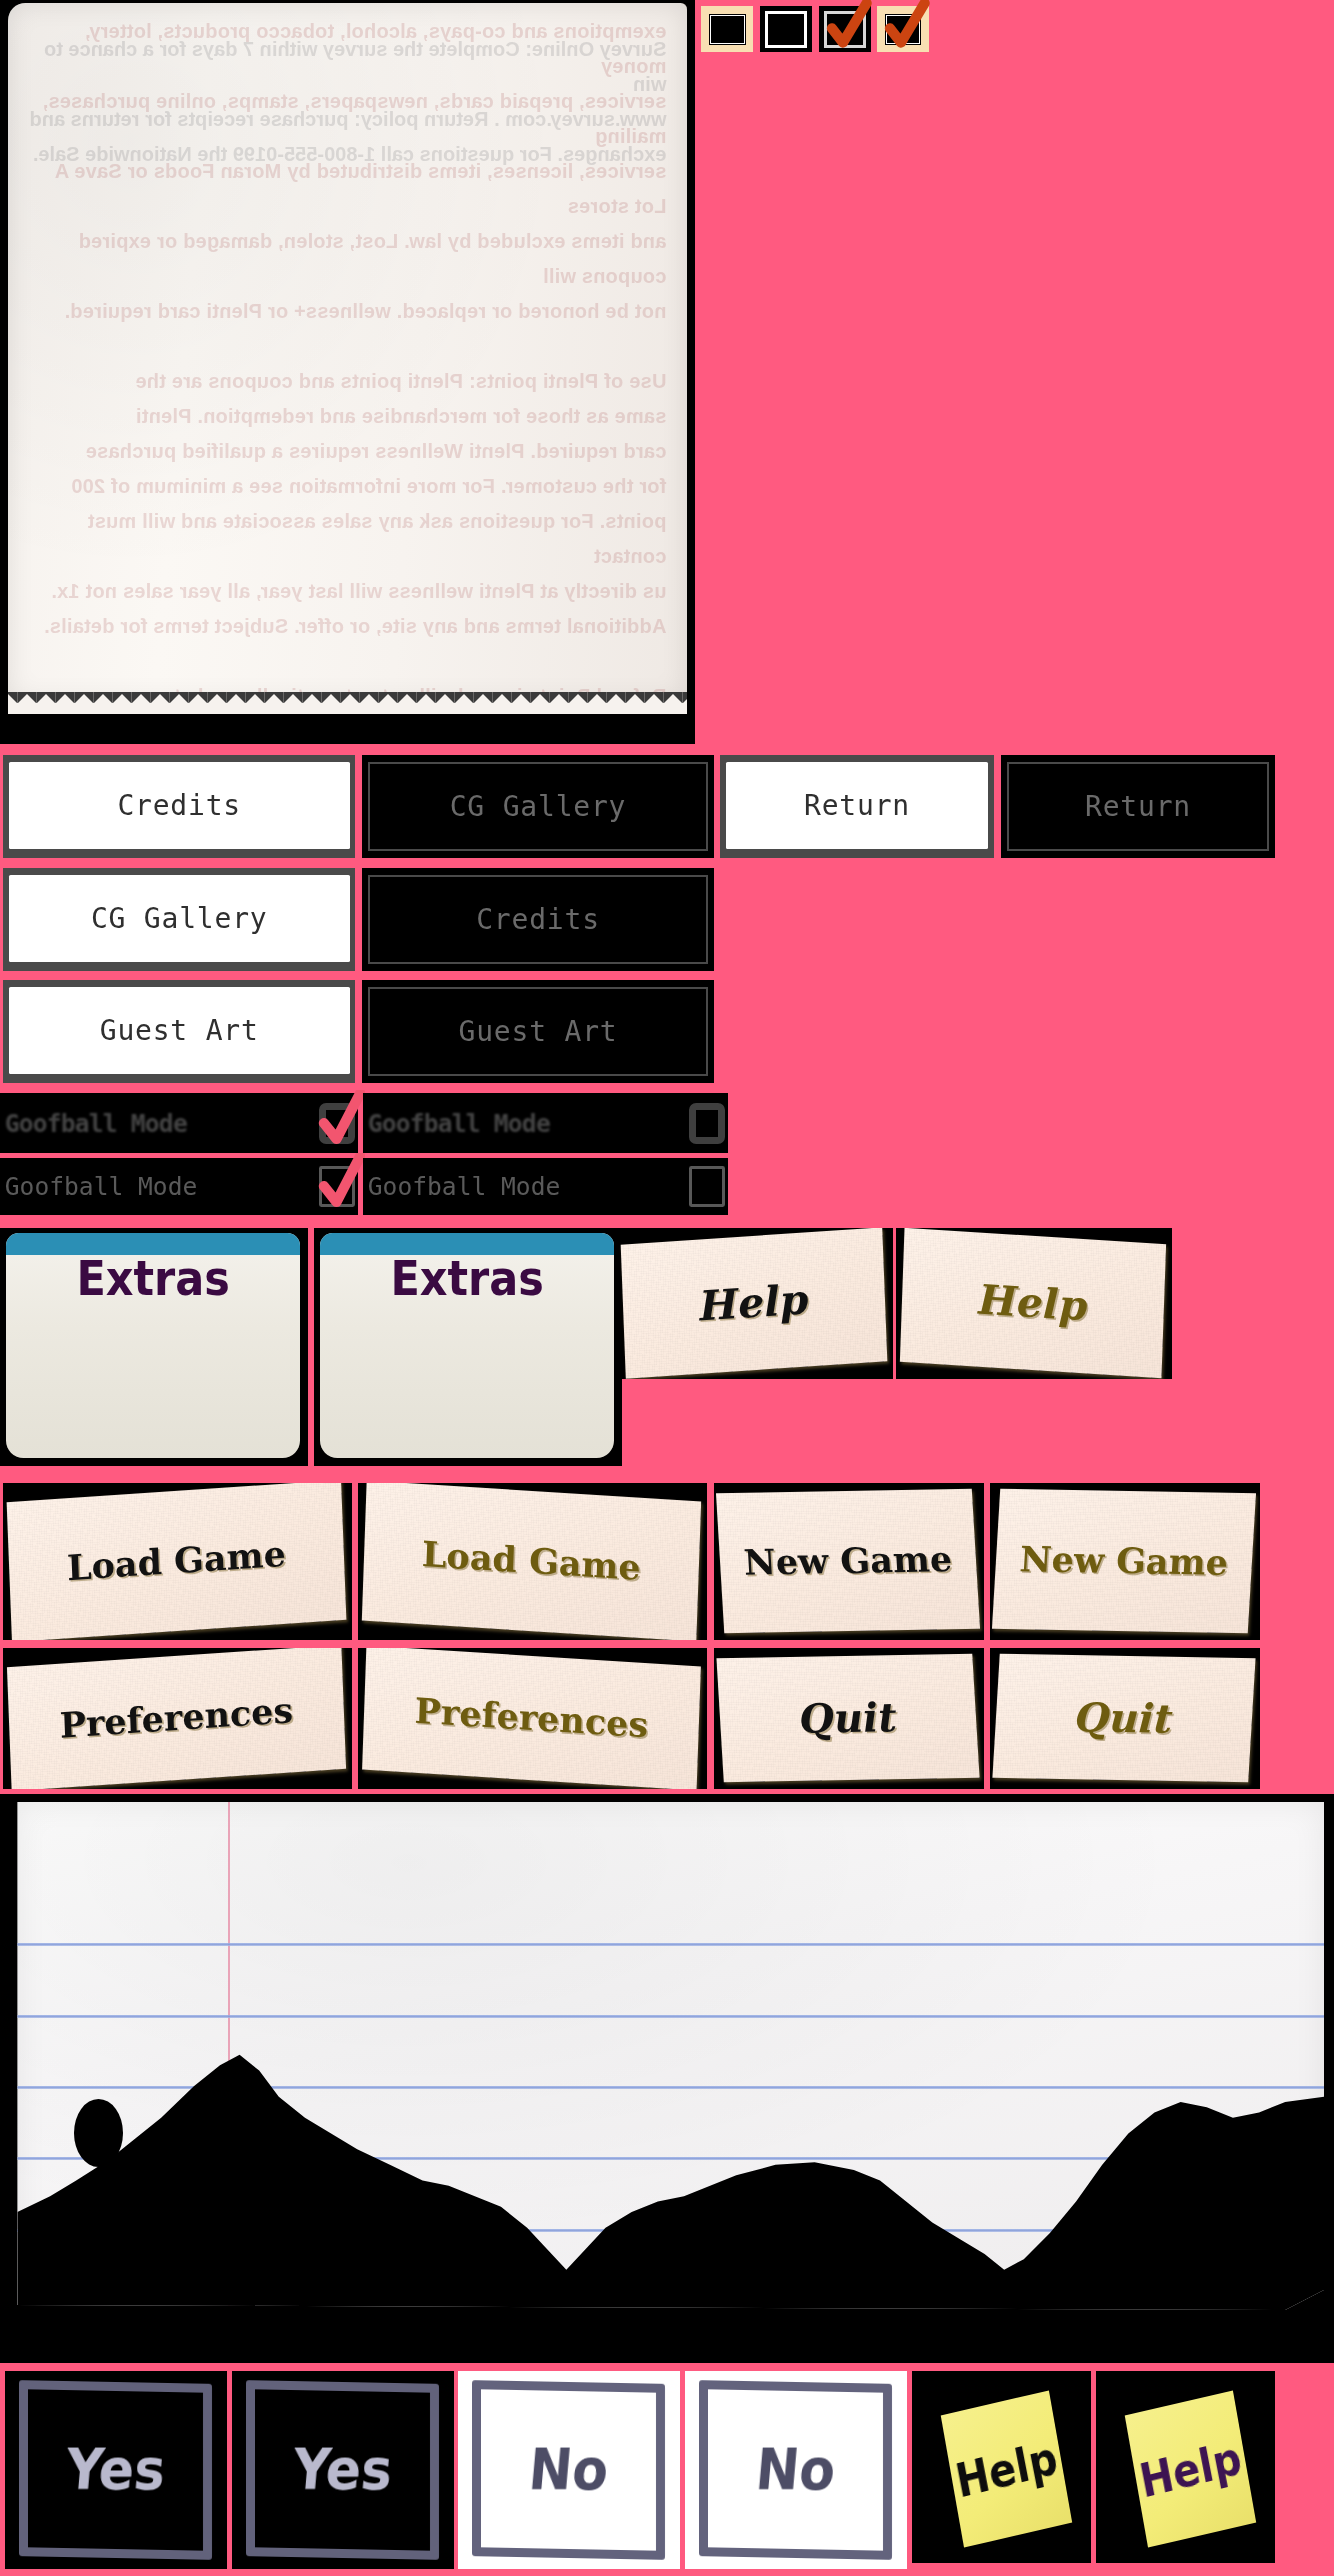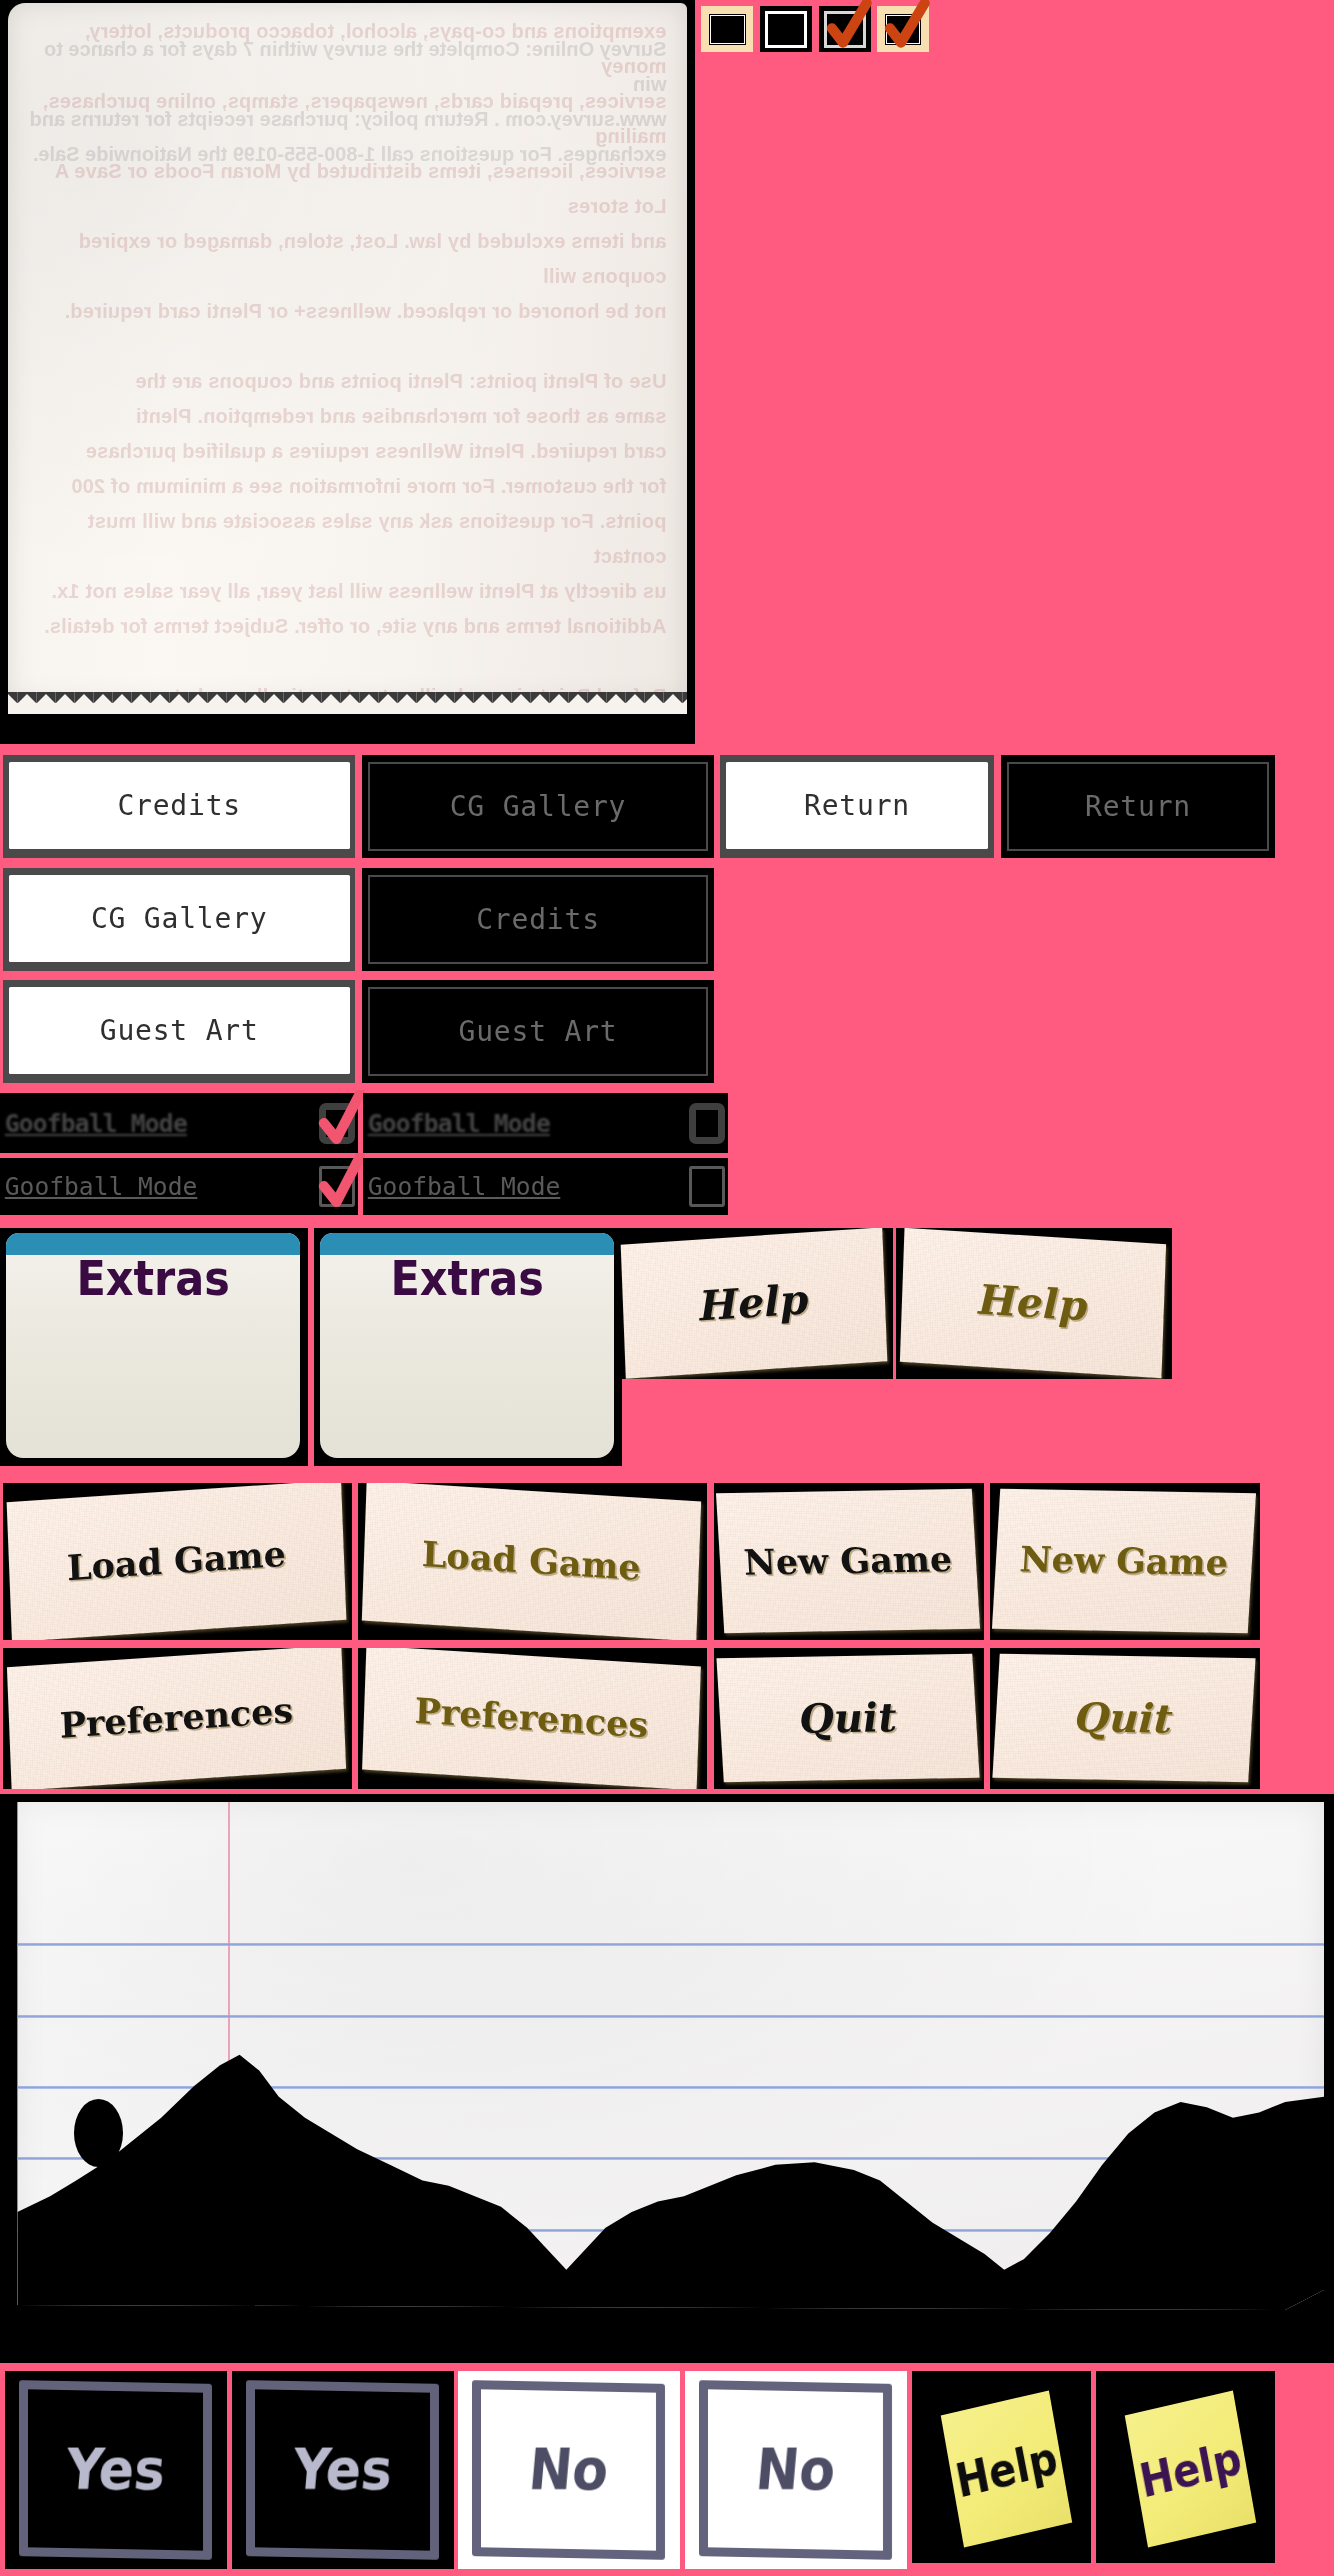--- a/index.html
+++ b/index.html
@@ -123,21 +123,21 @@
     color:#6a6a6a;
   }
 
   
   .gf {
     position:absolute; background:#000;
     display:flex; align-items:center;
     font-family:"DejaVu Sans Mono", monospace;
     font-size:24.6px;
   }
-  .gf .lbl { margin-left:4.8px; color:#5a5a5a; white-space:nowrap;text-decoration:underline; }
+  .gf .lbl { margin-left:4.8px; color:#5a5a5a; white-space:nowrap; }
   .gf.bold .lbl { font-weight:bold; color:#444; filter:blur(1.1px); letter-spacing:-0.8px; }
   .gf .boxwrap { position:relative; width:36px; height:41px; margin-left:auto; margin-right:3.2px; }
   .gf .bx { position:absolute; inset:0; border:7.1px solid #3f3f3f; border-radius:7.1px; background:#000; }
   .gf.thin .bx { border:3.2px solid #585858; border-radius:2.4px; }
   .gf .tick {
     position:absolute; left:-3.2px; top:-12.7px; width:49px; height:60px;
   }
 
   
   .np { position:absolute; background:#000; }

